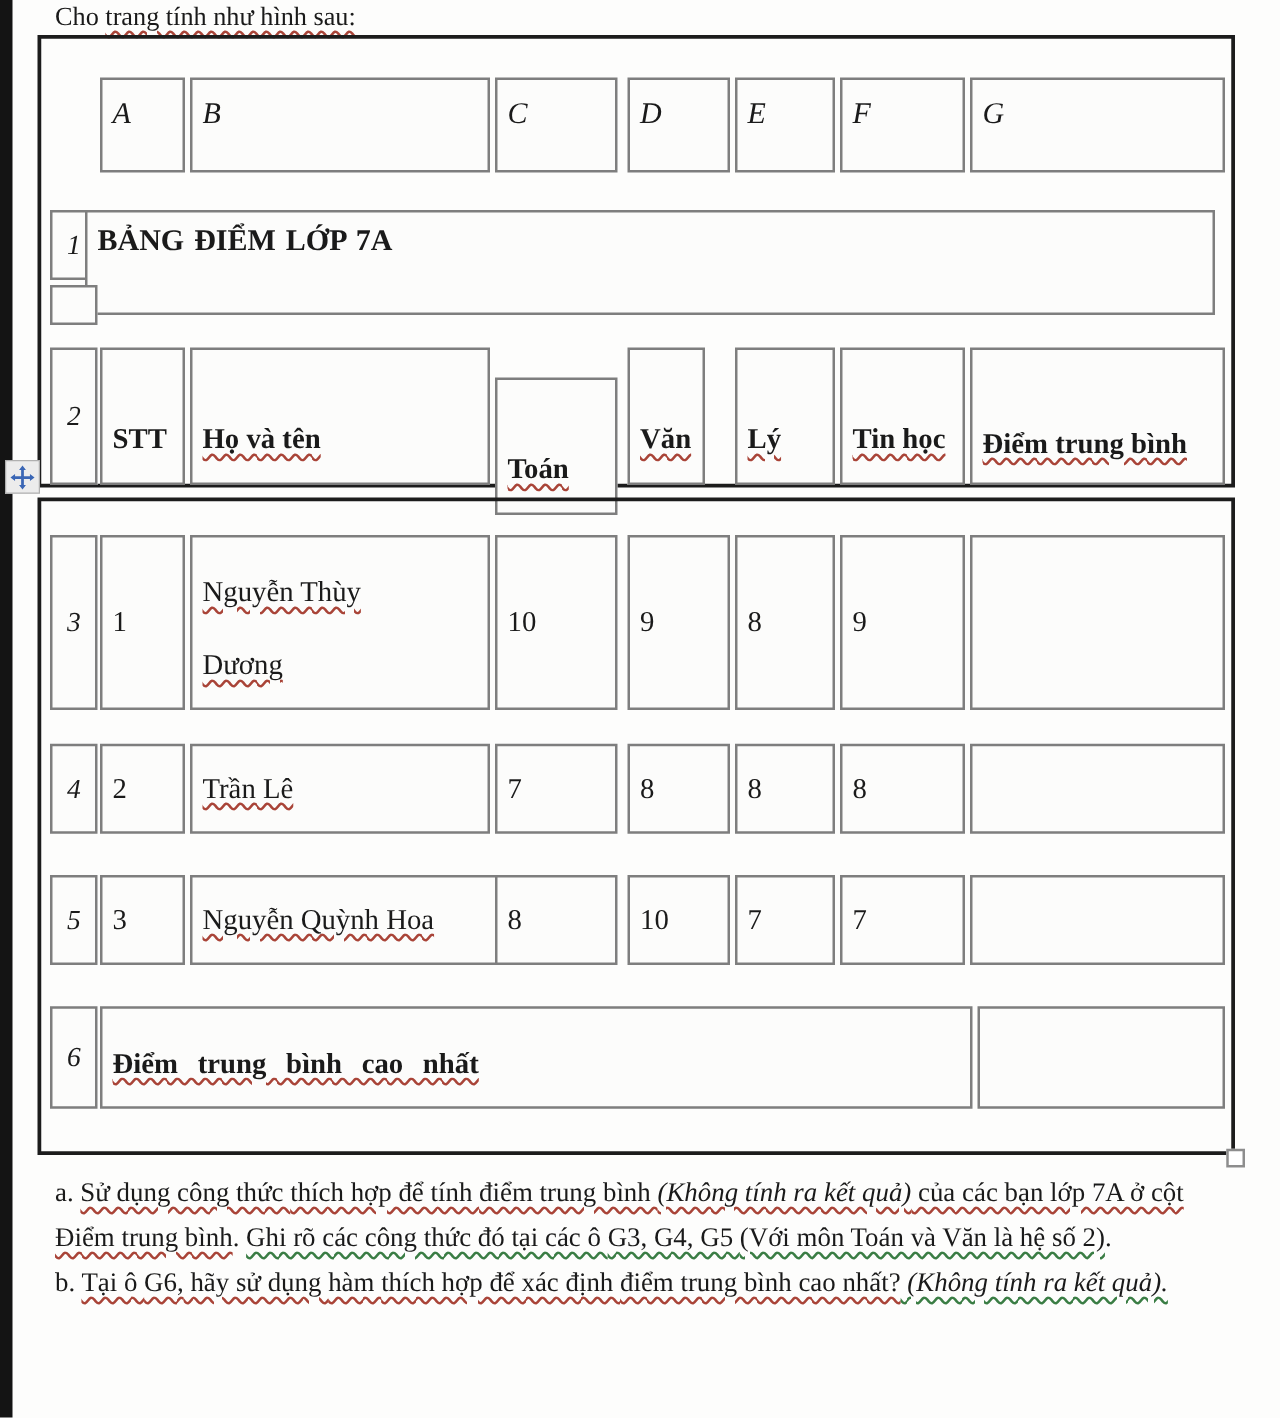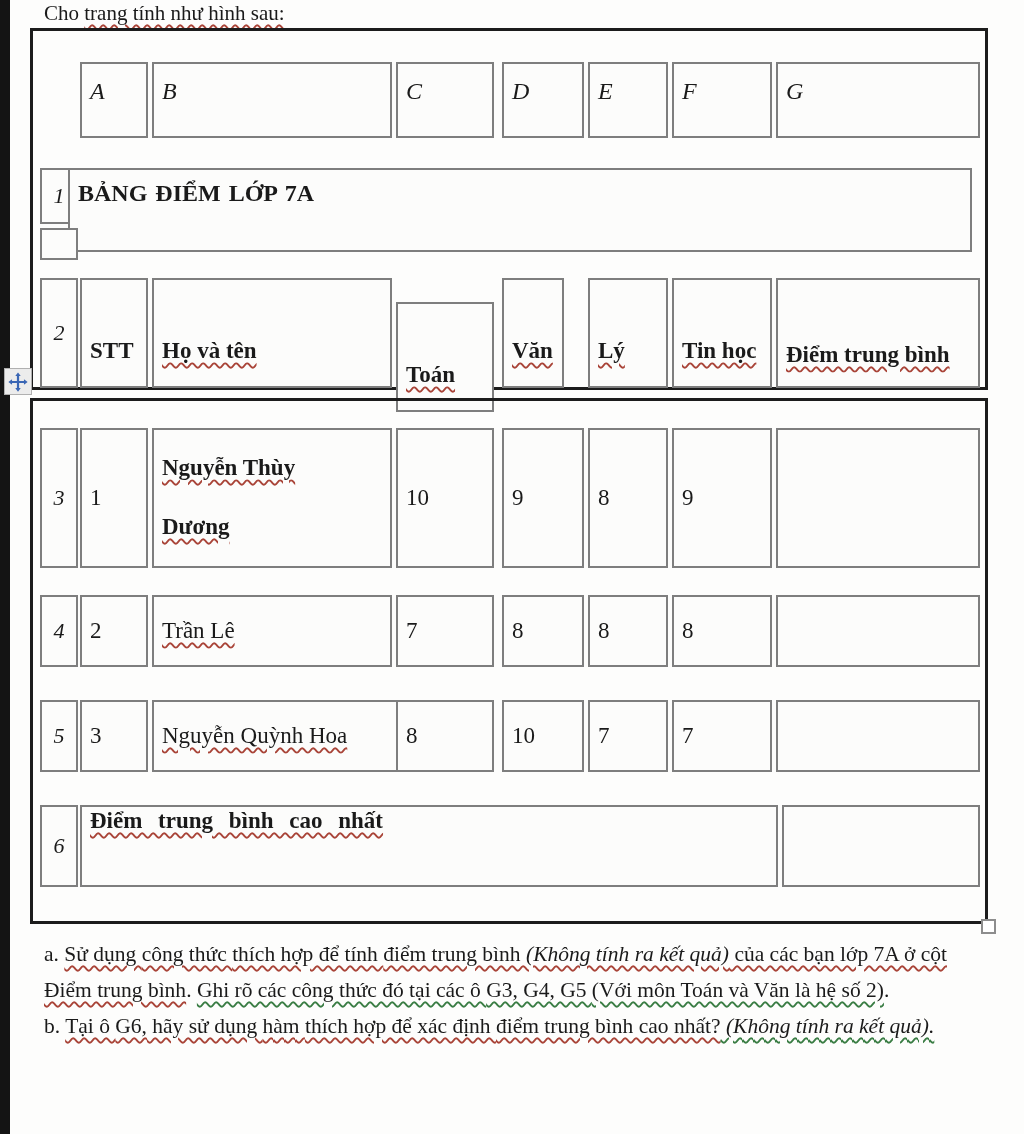--- a/index.html
+++ b/index.html
@@ -16,21 +16,21 @@
   .box1{left:30px;top:28px;width:958px;height:362px;}
   .box2{left:30px;top:398px;width:958px;height:526px;}
   .cell{
     position:absolute;background:#fcfcfb;border:2px solid #7e7e7e;
     font-size:23px;display:flex;align-items:center;padding:4px 8px;line-height:1.25;
   }
   .letter{font-style:italic;font-size:24px;align-items:flex-start;padding-top:12px;}
   .rnum{font-style:italic;justify-content:center;font-size:22px;padding:2px;}
   .b{font-weight:normal;}
   .i{font-style:italic;}
-  .top{align-items:center;font-weight:bold;}
+  .top{align-items:flex-end;}
   .bot{align-items:flex-end;padding-bottom:20px;}
   .wr{text-decoration-line:underline;text-decoration-style:wavy;text-decoration-color:#a94438;text-decoration-thickness:1.5px;text-underline-offset:4px;}
   .wg{text-decoration-line:underline;text-decoration-style:wavy;text-decoration-color:#3a7d44;text-decoration-thickness:1.5px;text-underline-offset:4px;}
   .title-cell{font-weight:bold;font-size:24px;align-items:flex-start;padding-top:8px;word-spacing:2px;}
   .hdr{font-weight:bold;}
   .dtb-hdr{line-height:1.5;}
   .name-wrap span{display:inline-block;width:150px;line-height:2.55;}
   .footer-label{font-weight:bold;word-spacing:10px;}
   .questions{position:absolute;left:44px;top:936px;width:948px;font-size:21.5px;line-height:36px;}
   .questions p{margin:0;}
@@ -108,21 +108,21 @@
 <div class="cell" style="left:152px;top:700px;width:260px;height:72px;">
     <span class="wr">Nguyễn Quỳnh Hoa</span>
   </div>
 <div class="cell" style="left:396px;top:700px;width:98px;height:72px;">8</div>
 <div class="cell" style="left:502px;top:700px;width:82px;height:72px;">10</div>
 <div class="cell" style="left:588px;top:700px;width:80px;height:72px;">7</div>
 <div class="cell" style="left:672px;top:700px;width:100px;height:72px;">7</div>
 <div class="cell" style="left:776px;top:700px;width:204px;height:72px;"></div>
 
 <div class="cell rnum" style="left:40px;top:805px;width:38px;height:82px;">6</div>
-<div class="cell footer-label" style="left:80px;top:805px;width:698px;height:82px;align-items:flex-start;padding-top:0;">
+<div class="cell footer-label" style="left:80px;top:805px;width:698px;height:82px;align-items:flex-start;padding-top:30px;">
     <span class="wr">Điểm trung bình cao nhất</span>
   </div>
 <div class="cell" style="left:782px;top:805px;width:198px;height:82px;"></div>
 
 <div class="resize-handle"></div>
 
 <div class="questions">
   <p><span>a. </span><span class="wr">Sử dụng </span><span class="b wr">công thức </span><span class="wr">thích hợp để tính </span><span class="b wr">điểm trung bình </span><span class="i wr">(Không tính ra kết quả)</span><span class="wr"> của các bạn lớp 7A ở cột </span><span class="b wr">Điểm trung bình</span><span>. </span><span class="wg">Ghi rõ các công thức đó tại các ô </span><span class="b wg">G3, G4, G5 </span><span class="b wg">(Với môn Toán và Văn là hệ số 2)</span><span>.</span></p>
   <p><span>b. </span><span class="wr">Tại ô </span><span class="b wr">G6,</span><span class="wr"> hãy sử dụng </span><span class="b wr">hàm </span><span class="wr">thích hợp để xác định </span><span class="b wr">điểm trung bình cao nhất?</span><span class="i wg"> (Không tính ra kết quả).</span></p>
 </div>

